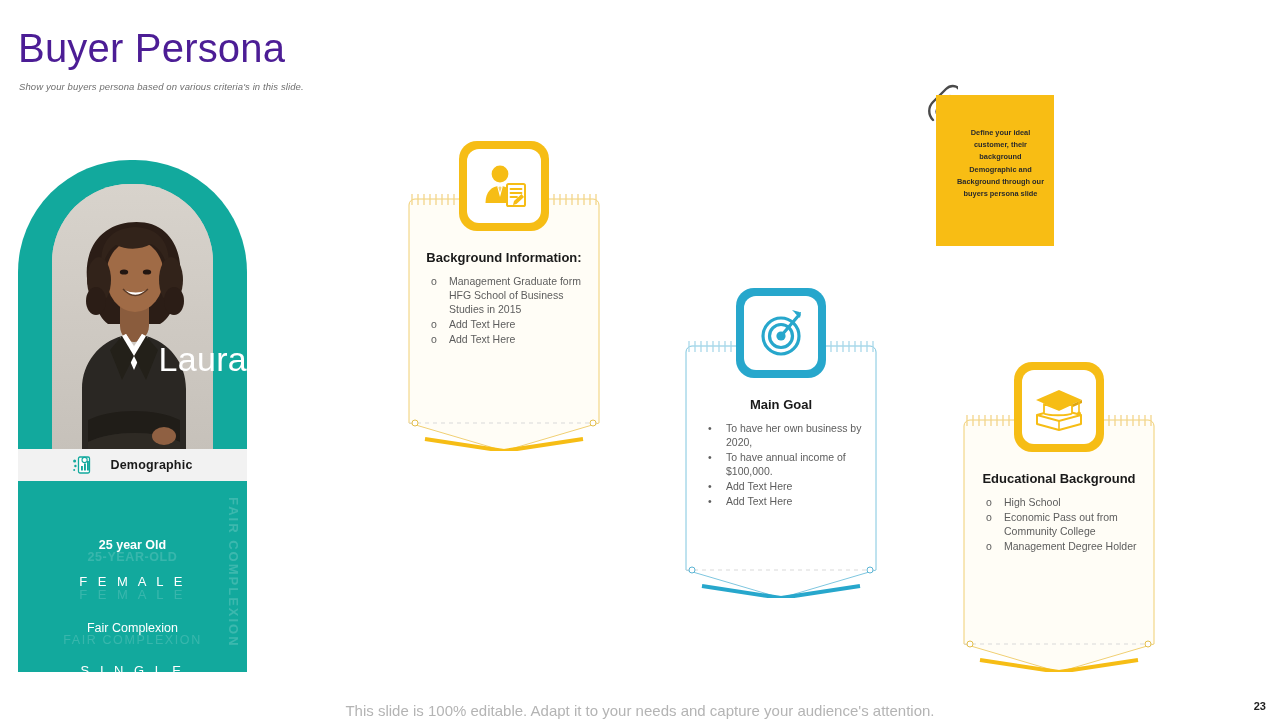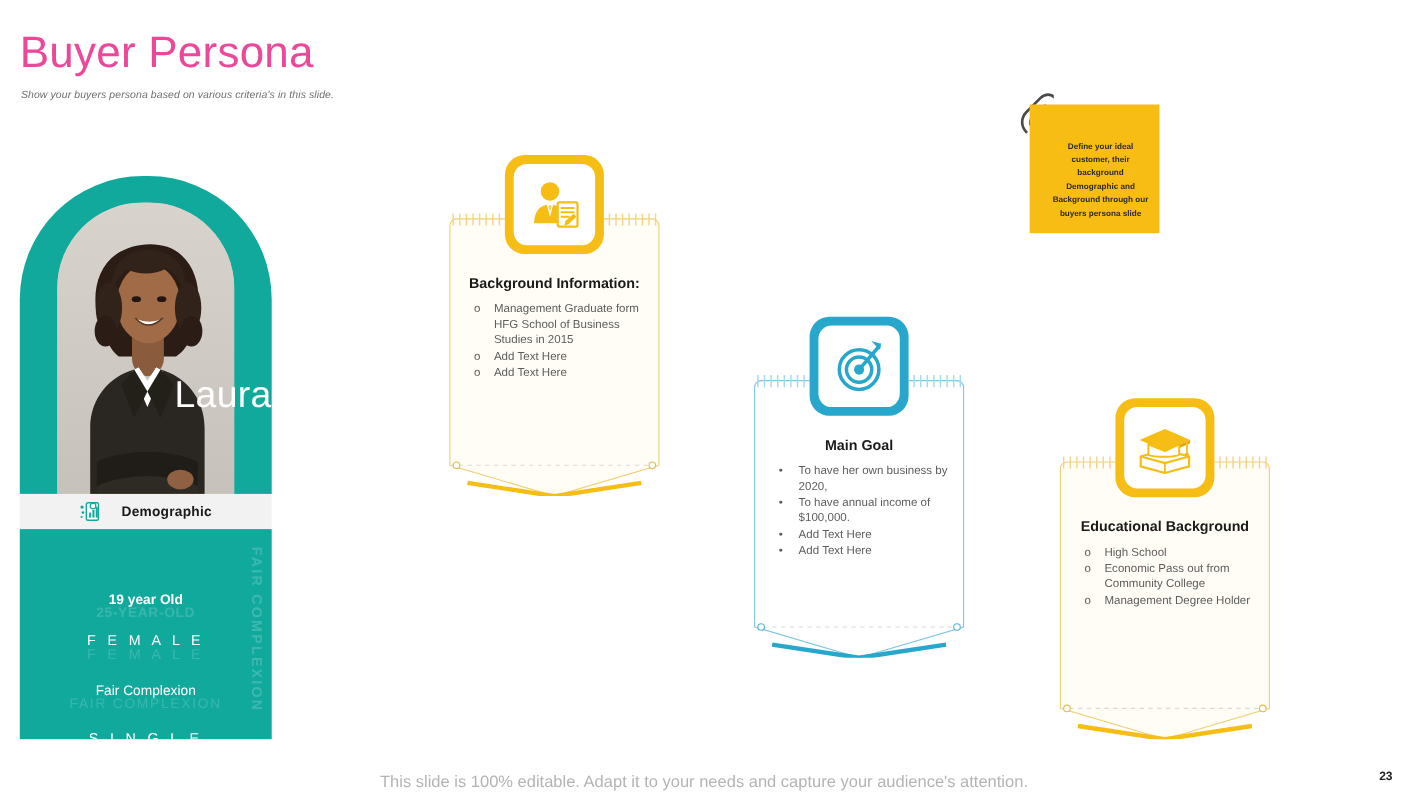--- a/index.html
+++ b/index.html
@@ -7,21 +7,21 @@
     width: 1280px; height: 720px;
     background: #ffffff;
     font-family: "Liberation Sans", sans-serif;
     overflow: hidden;
   }
   .slide { position: relative; width: 1280px; height: 720px; background:#fff; }
 
   
   .page-title {
     position: absolute; left: 18px; top: 26px;
-    font-size: 40px; font-weight: 400; color: #ec4899;
+    font-size: 40px; font-weight: 400; color: #4c1d95;
     letter-spacing: .2px;
   }
   .page-subtitle {
     position: absolute; left: 19px; top: 81px;
     font-size: 9.5px; font-style: italic; color: #6f6f6f;
     letter-spacing: .1px;
   }
 
   
   .persona-card { position: absolute; left: 18px; top: 160px; width: 229px; height: 512px; }
@@ -112,21 +112,21 @@
     margin: 7px 0 0 0; padding: 0 16px 0 24px;
     color: #5d5d5d; font-size: 10.5px; line-height: 1.33;
   }
   .banner .bullets li { position: relative; padding-left: 20px; margin-bottom: 1px; }
   .banner .bullets li .mk {
     position: absolute; left: 2px; top: 0; color:#5d5d5d; font-size:10.5px;
   }
 
   
   .sticky {
-    position: absolute; left: 936px; top: 95px; width: 118px; height: 117px;
+    position: absolute; left: 936px; top: 95px; width: 118px; height: 151px;
     background: #f8bd14;
     padding-left: 11px;
   }
   .sticky .note-text {
     padding: 32px 9px 0 9px; text-align: center;
     font-size: 7.4px; line-height: 1.65; color: #2b2b2b; font-weight: 600;
   }
   .paperclip { position: absolute; left: 922px; top: 82px; }
 
   
@@ -214,21 +214,21 @@
           <circle cx="2.2" cy="15" r="1" fill="#12a99d"></circle>
         </svg>
       </span>
       <span class="dg-label">Demographic</span>
     </div>
 
     <div class="demographic-body">
       <div class="dg-vertical-wm">FAIR COMPLEXION</div>
 
       <div class="dg-item dg-0">
-        <span class="main">19 year Old</span>
+        <span class="main">25 year Old</span>
         <span class="ghost">25-YEAR-OLD</span>
       </div>
       <div class="dg-item dg-1">
         <span class="main">F E M A L E</span>
         <span class="ghost">F E M A L E</span>
       </div>
       <div class="dg-item dg-2">
         <span class="main">Fair Complexion</span>
         <span class="ghost">FAIR COMPLEXION</span>
       </div>

